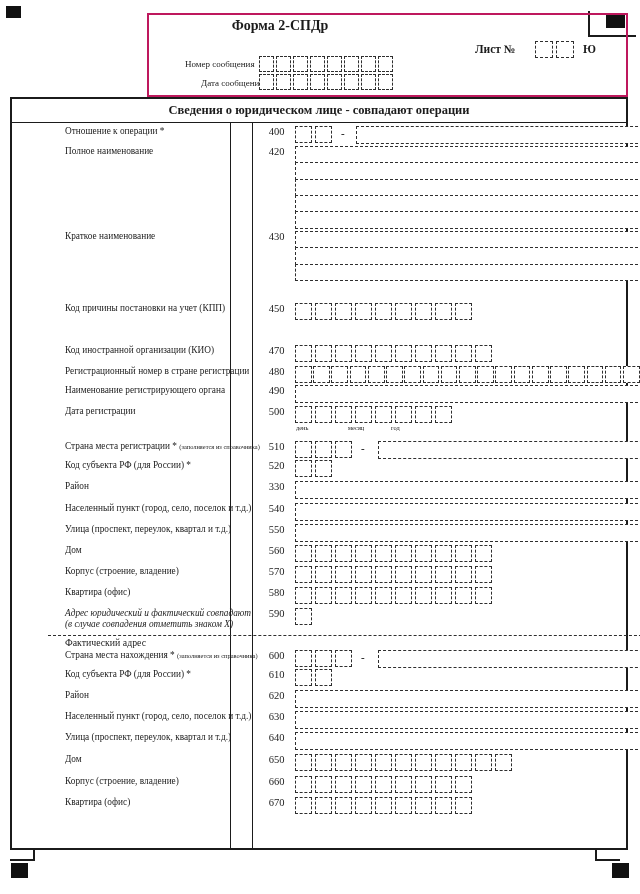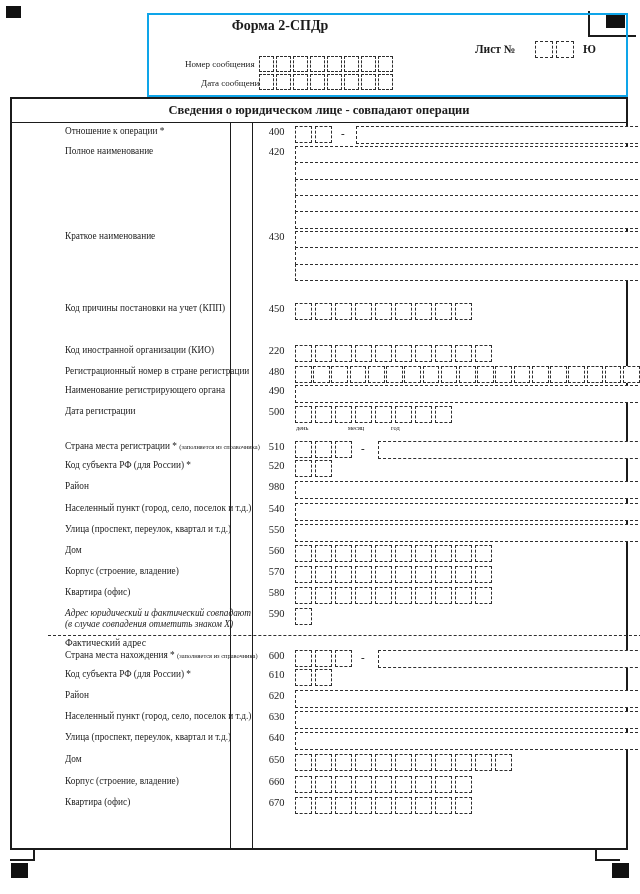--- a/index.html
+++ b/index.html
@@ -12,21 +12,21 @@
             border-left:2px solid #1b1b1b;border-bottom:2px solid #1b1b1b;}
   .mark-tr{left:606px;top:14px;width:19px;height:14px;}
   .notch-bl{position:absolute;left:10px;top:850px;width:23px;height:9px;background:#fff;
             border-right:2px solid #1b1b1b;border-bottom:2px solid #1b1b1b;}
   .notch-br{position:absolute;left:595px;top:850px;width:23px;height:9px;background:#fff;
             border-left:2px solid #1b1b1b;border-bottom:2px solid #1b1b1b;}
   .mark-bl{left:11px;top:863px;width:17px;height:15px;}
   .mark-br{left:612px;top:863px;width:17px;height:15px;}
   
   .hdr{position:absolute;left:147px;top:13px;width:481px;height:84px;
-       border:2px solid #0ea5e9;box-sizing:border-box;}
+       border:2px solid #be185d;box-sizing:border-box;}
   .hdr-title{position:absolute;left:31px;top:3px;width:200px;text-align:center;
              font-weight:bold;font-size:14px;}
   .sheet-label{position:absolute;left:326px;top:28px;font-weight:bold;font-size:11.5px;}
   .sheet-cells{position:absolute;left:386px;top:26px;display:flex;gap:3px;}
   .sheet-suffix{position:absolute;left:434px;top:28px;font-weight:bold;font-size:11.5px;}
   .msg-label{position:absolute;left:36px;font-size:9px;}
   .msg-cells{position:absolute;left:110px;display:flex;gap:2px;}
   
   .main{position:absolute;left:10px;top:97px;width:618px;height:753px;
         border:2px solid #1b1b1b;box-sizing:border-box;}
@@ -146,21 +146,21 @@
               <div class="cell"></div>
               <div class="cell"></div>
               <div class="cell"></div>
               <div class="cell"></div>
               <div class="cell"></div>
             </div>
           </div>
         </div>
         <div class="row" style="top: 246px; height: 22px;">
           <div class="rlabel">Код иностранной организации (КИО)</div>
-          <div class="rcode">220</div>
+          <div class="rcode">470</div>
           <div class="rfields">
             <div class="cellwrap">
               <div class="cell"></div>
               <div class="cell"></div>
               <div class="cell"></div>
               <div class="cell"></div>
               <div class="cell"></div>
               <div class="cell"></div>
               <div class="cell"></div>
               <div class="cell"></div>
@@ -241,21 +241,21 @@
           <div class="rcode">520</div>
           <div class="rfields">
             <div class="cellwrap">
               <div class="cell"></div>
               <div class="cell"></div>
             </div>
           </div>
         </div>
         <div class="row" style="top: 382px; height: 22px;">
           <div class="rlabel">Район</div>
-          <div class="rcode">980</div>
+          <div class="rcode">330</div>
           <div class="rfields">
             <div class="fbox" style="width: 353px;"></div>
           </div>
         </div>
         <div class="row" style="top: 404px; height: 22px;">
           <div class="rlabel">Населенный пункт (город, село, поселок и т.д.)</div>
           <div class="rcode">540</div>
           <div class="rfields">
             <div class="fbox" style="width: 353px;"></div>
           </div>

